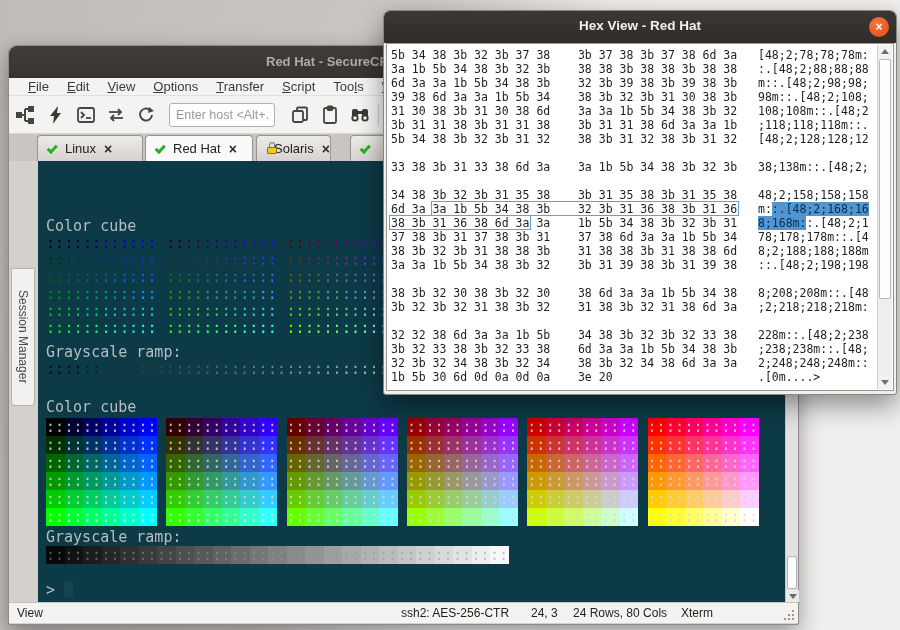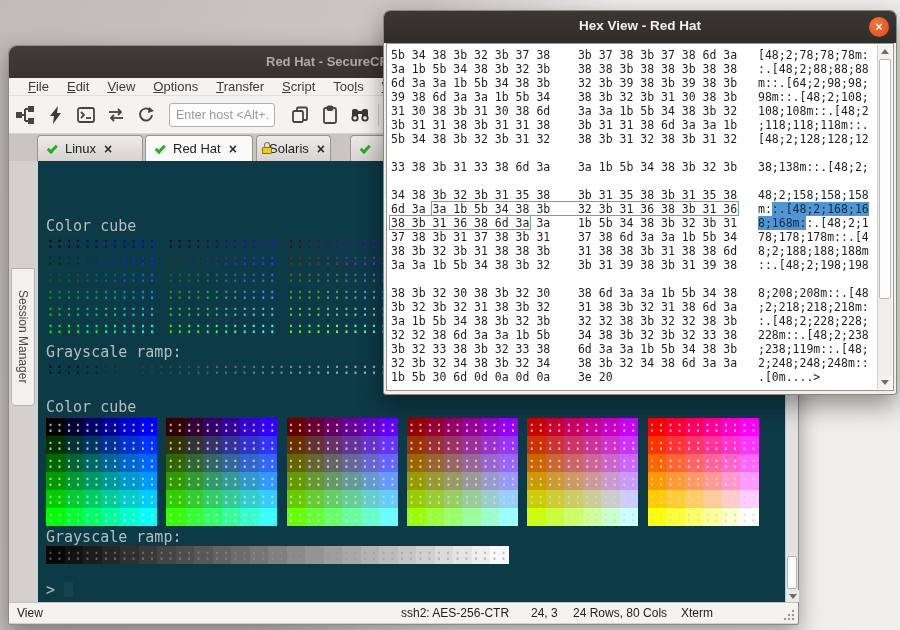--- a/index.html
+++ b/index.html
@@ -212,21 +212,21 @@
       <div class="tab" style="left: 28px; width: 106px;">
         <span class="check-icon"></span>
         <span class="tab-label">Linux</span>
         <span class="tab-close">×</span>
       </div>
       <div class="tab active" style="left: 136px; width: 108px;">
         <span class="check-icon"></span>
         <span class="tab-label">Red Hat</span>
         <span class="tab-close">×</span>
       </div>
-      <div class="tab" style="left: 247px; width: 75px; justify-content: center;">
+      <div class="tab" style="left: 247px; width: 75px;">
         <span class="lock-icon">
           <span class="shackle"></span>
           <span class="lock-body"></span>
         </span>
         <span class="tab-label">Solaris</span>
         <span class="tab-close">×</span>
       </div>
       <div class="tab" style="left: 341px; width: 80px;">
         <span class="check-icon"></span>
         <span class="tab-label"></span>
@@ -790,35 +790,34 @@
       <div class="hex-sb-btn" style="top:0">
           <span class="tri-up"></span>
         </div>
       <div class="hex-thumb"></div>
       <div class="hex-sb-btn" style="bottom:0">
           <span class="tri-down"></span>
         </div>
     </div>
   <div class="hex-row" style="top: 4px;">5b 34 38 3b 32 3b 37 38    3b 37 38 3b 37 38 6d 3a   <span>[48;2;78;78;78m:</span></div>
       <div class="hex-row" style="top: 18px;">3a 1b 5b 34 38 3b 32 3b    38 38 3b 38 38 3b 38 38   <span>:.[48;2;88;88;88</span></div>
-      <div class="hex-row" style="top: 32px;">6d 3a 3a 1b 5b 34 38 3b    32 3b 39 38 3b 39 38 3b   <span>m::.[64;2;98;98;</span></div>
+      <div class="hex-row" style="top: 32px;">6d 3a 3a 1b 5b 34 38 3b    32 3b 39 38 3b 39 38 3b   <span>m::.[48;2;98;98;</span></div>
       <div class="hex-row" style="top: 46px;">39 38 6d 3a 3a 1b 5b 34    38 3b 32 3b 31 30 38 3b   <span>98m::.[48;2;108;</span></div>
       <div class="hex-row" style="top: 60px;">31 30 38 3b 31 30 38 6d    3a 3a 1b 5b 34 38 3b 32   <span>108;108m::.[48;2</span></div>
       <div class="hex-row" style="top: 74px;">3b 31 31 38 3b 31 31 38    3b 31 31 38 6d 3a 3a 1b   <span>;118;118;118m::.</span></div>
       <div class="hex-row" style="top: 88px;">5b 34 38 3b 32 3b 31 32    38 3b 31 32 38 3b 31 32   <span>[48;2;128;128;12</span></div>
       <div class="hex-row" style="top: 116px;">33 38 3b 31 33 38 6d 3a    3a 1b 5b 34 38 3b 32 3b   <span>38;138m::.[48;2;</span></div>
       <div class="hex-row" style="top: 144px;">34 38 3b 32 3b 31 35 38    3b 31 35 38 3b 31 35 38   <span>48;2;158;158;158</span></div>
       <div class="hex-row" style="top: 158px;">6d 3a 3a 1b 5b 34 38 3b    32 3b 31 36 38 3b 31 36   <span>m:<span class="asel">:.[48;2;168;16</span></span></div>
       <div class="hex-row" style="top: 172px;">38 3b 31 36 38 6d 3a 3a    1b 5b 34 38 3b 32 3b 31   <span><span class="asel">8;168m:</span>:.[48;2;1</span></div>
       <div class="hex-row" style="top: 186px;">37 38 3b 31 37 38 3b 31    37 38 6d 3a 3a 1b 5b 34   <span>78;178;178m::.[4</span></div>
       <div class="hex-row" style="top: 200px;">38 3b 32 3b 31 38 38 3b    31 38 38 3b 31 38 38 6d   <span>8;2;188;188;188m</span></div>
       <div class="hex-row" style="top: 214px;">3a 3a 1b 5b 34 38 3b 32    3b 31 39 38 3b 31 39 38   <span>::.[48;2;198;198</span></div>
       <div class="hex-row" style="top: 242px;">38 3b 32 30 38 3b 32 30    38 6d 3a 3a 1b 5b 34 38   <span>8;208;208m::.[48</span></div>
       <div class="hex-row" style="top: 256px;">3b 32 3b 32 31 38 3b 32    31 38 3b 32 31 38 6d 3a   <span>;2;218;218;218m:</span></div>
-      <div class="hex-row" style="top: 270px;">3a 1b 5b 34 38 3b 32 3b    32 32 38 3b 32 32 38 3b   <span>:.[48;2;228;228;</span></div>
       <div class="hex-row" style="top: 284px;">32 32 38 6d 3a 3a 1b 5b    34 38 3b 32 3b 32 33 38   <span>228m::.[48;2;238</span></div>
-      <div class="hex-row" style="top: 298px;">3b 32 33 38 3b 32 33 38    6d 3a 3a 1b 5b 34 38 3b   <span>;238;119m::.[48;</span></div>
+      <div class="hex-row" style="top: 298px;">3b 32 33 38 3b 32 33 38    6d 3a 3a 1b 5b 34 38 3b   <span>;238;238m::.[48;</span></div>
       <div class="hex-row" style="top: 312px;">32 3b 32 34 38 3b 32 34    38 3b 32 34 38 6d 3a 3a   <span>2;248;248;248m::</span></div>
       <div class="hex-row" style="top: 326px;">1b 5b 30 6d 0d 0a 0d 0a    3e 20                     <span>.[0m....&gt; </span></div>
       <div class="hex-sel-outline" style="left: 43.52px; width: 308.48px; top: 157px; height: 14.5px;"></div>
       <div class="hex-sel-outline" style="left: 2px; width: 142.4px; top: 171px; height: 14.5px;"></div>
     </div>
 </div>
 
 </body></html>

